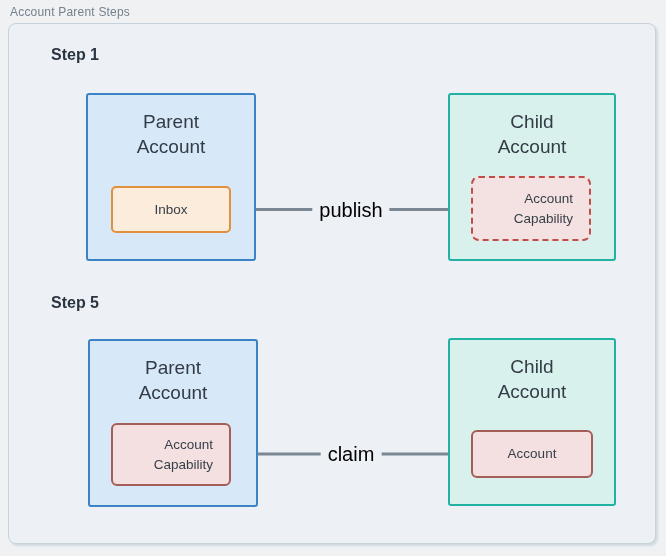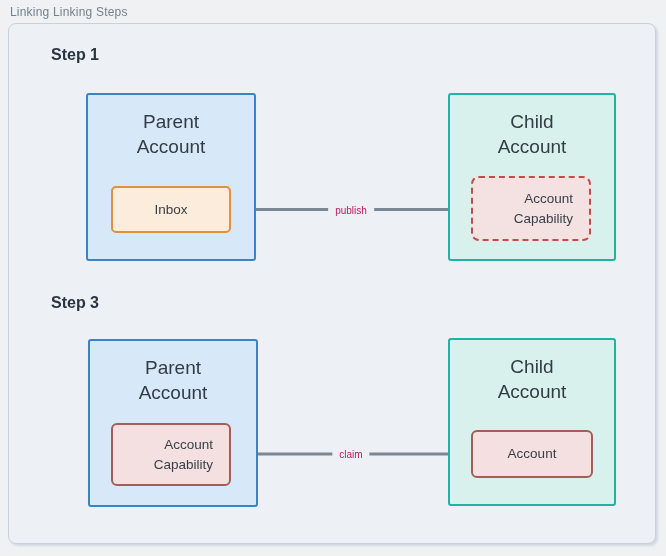--- a/index.html
+++ b/index.html
@@ -102,33 +102,33 @@
     left: 0; top: 0;
     width: 648px; height: 521px;
     pointer-events: none;
   }
 
   .edge-label {
     position: absolute;
     transform: translate(-50%, -50%);
     background: #edf1f6;
     padding: 1px 7px;
-    font-size: 10px;
-    color: #be185d;
+    font-size: 20px;
+    color: #000000;
     white-space: nowrap;
   }
   .edge-label.publish { left: 342px; top: 186px; }
   .edge-label.claim   { left: 342px; top: 430px; }
 </style>
 </head>
 <body>
 
 <div class="wrap">
 
-  <div class="panel-label">Linking Linking Steps</div>
+  <div class="panel-label">Account Parent Steps</div>
 
   <div class="panel">
 
     <svg class="arrows-svg" viewBox="0 0 648 521" xmlns="http://www.w3.org/2000/svg">
 
       <line x1="459" y1="185.5" x2="243" y2="185.5" stroke="#7b8894" stroke-width="3"></line>
       <polygon points="230,185.5 244,178.5 244,192.5" fill="#7b8894"></polygon>
 
       <line x1="230" y1="430" x2="444" y2="430" stroke="#7b8894" stroke-width="3"></line>
       <polygon points="457,430 443,423 443,437" fill="#7b8894"></polygon>
@@ -145,21 +145,21 @@
 
     <div class="bigbox box-teal s1-child">
       <div class="title">Child Account</div>
     </div>
     <div class="chip chip-red-dashed s1-cap">
       <span class="chip-label">Account Capability</span>
     </div>
 
     <div class="edge-label publish">publish</div>
 
-    <div class="step-heading s2">Step 3</div>
+    <div class="step-heading s2">Step 5</div>
 
     <div class="bigbox box-blue s2-parent">
       <div class="title">Parent Account</div>
     </div>
     <div class="chip chip-red s2-cap">
       <span class="chip-label">Account Capability</span>
     </div>
 
     <div class="bigbox box-teal s2-child">
       <div class="title">Child Account</div>

